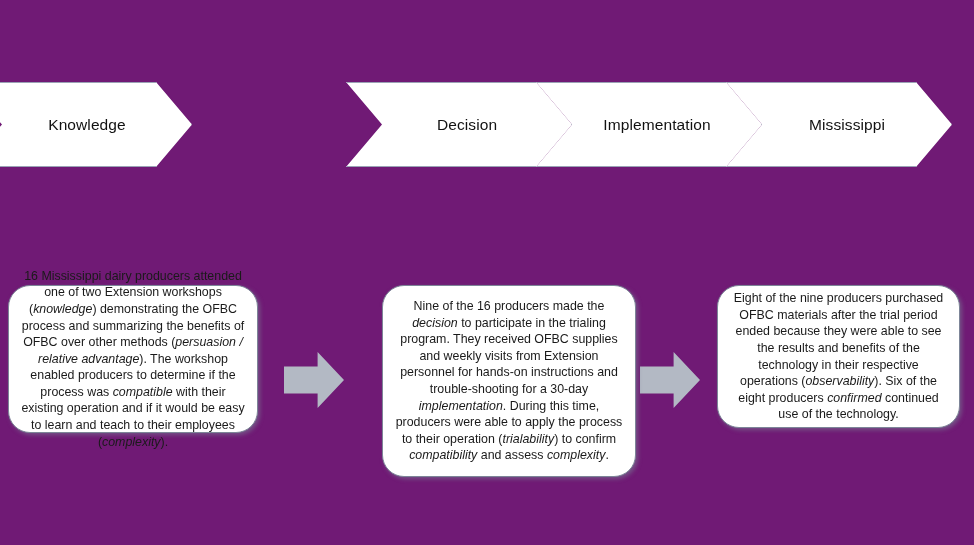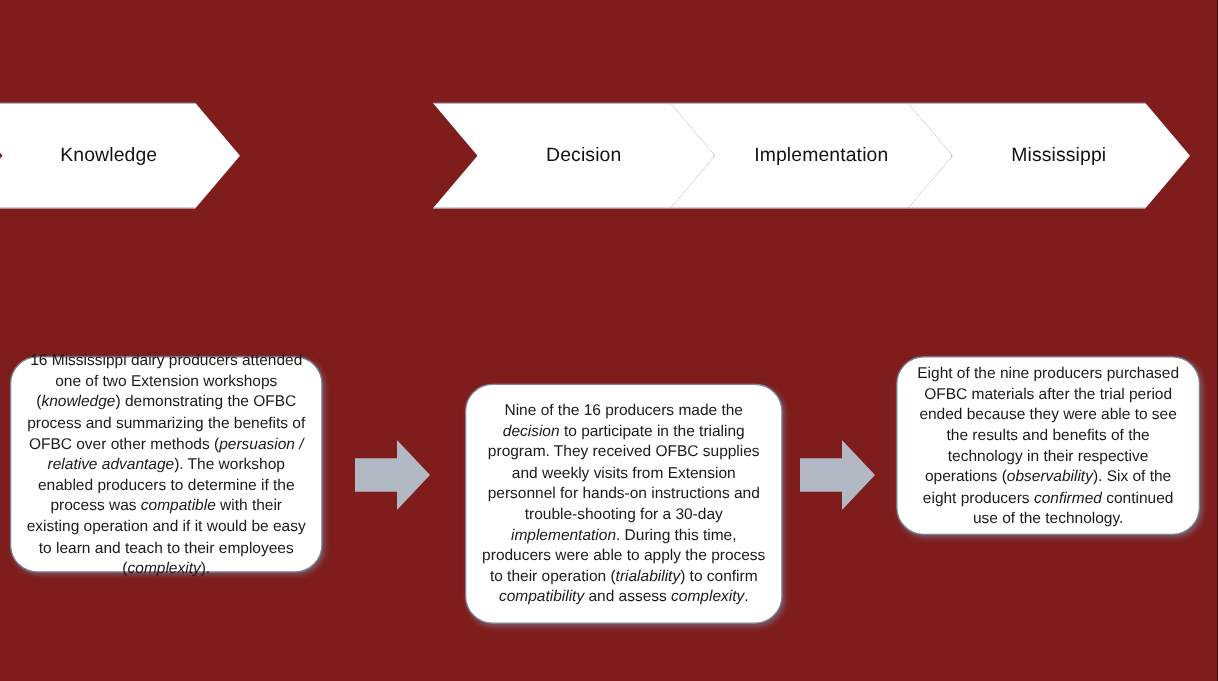--- a/index.html
+++ b/index.html
@@ -8,21 +8,21 @@
     padding: 0;
     background: #000000;
   }
   body {
     font-family: "Liberation Sans", sans-serif;
   }
   #canvas {
     position: relative;
     width: 974px;
     height: 545px;
-    background: #7f1d1d;
+    background: #701a75;
     overflow: hidden;
   }
 
   
   #chevron-band {
     position: absolute;
     left: 0;
     top: 82px;
     width: 974px;
     height: 85px;
@@ -103,25 +103,25 @@
       <span class="chevron-label">Implementation</span>
     </div>
     <div class="chevron chev-shape" style="left:726px; width:226px;">
       <span class="chevron-label">Mississippi</span>
     </div>
   </div>
 
   <div class="gray-arrow" style="left:284px; top:352px; width:60px; height:56px;"></div>
   <div class="gray-arrow" style="left:640px; top:352px; width:60px; height:56px;"></div>
 
-  <div class="textbox" style="left:8px; top:285px; width:250px; height:173px;">
+  <div class="textbox" style="left:8px; top:285px; width:250px; height:148px;">
     <p><span>16 Mississippi dairy producers attended one of two Extension workshops (</span><em>knowledge</em><span>) demonstrating the OFBC process and summarizing the benefits of OFBC over other methods (</span><em>persuasion / relative advantage</em><span>). The workshop enabled producers to determine if the process was </span><em>compatible</em><span> with their existing operation and if it would be easy to learn and teach to their employees (</span><em>complexity</em><span>).</span></p>
   </div>
 
-  <div class="textbox" style="left:372px; top:285px; width:254px; height:192px;margin-top:22px;">
+  <div class="textbox" style="left:382px; top:285px; width:254px; height:192px;">
     <p><span>Nine of the 16 producers made the </span><em>decision</em><span> to participate in the trialing program. They received OFBC supplies and weekly visits from Extension personnel for hands-on instructions and trouble-shooting for a 30-day </span><em>implementation</em><span>. During this time, producers were able to apply the process to their operation (</span><em>trialability</em><span>) to confirm </span><em>compatibility</em><span> and assess </span><em>complexity</em><span>.</span></p>
   </div>
 
   <div class="textbox" style="left:717px; top:285px; width:243px; height:143px;">
     <p><span>Eight of the nine producers purchased OFBC materials after the trial period ended because they were able to see the results and benefits of the technology in their respective operations (</span><em>observability</em><span>). Six of the eight producers </span><em>confirmed</em><span> continued use of the technology.</span></p>
   </div>
 
 </div>
 
 </body></html>

